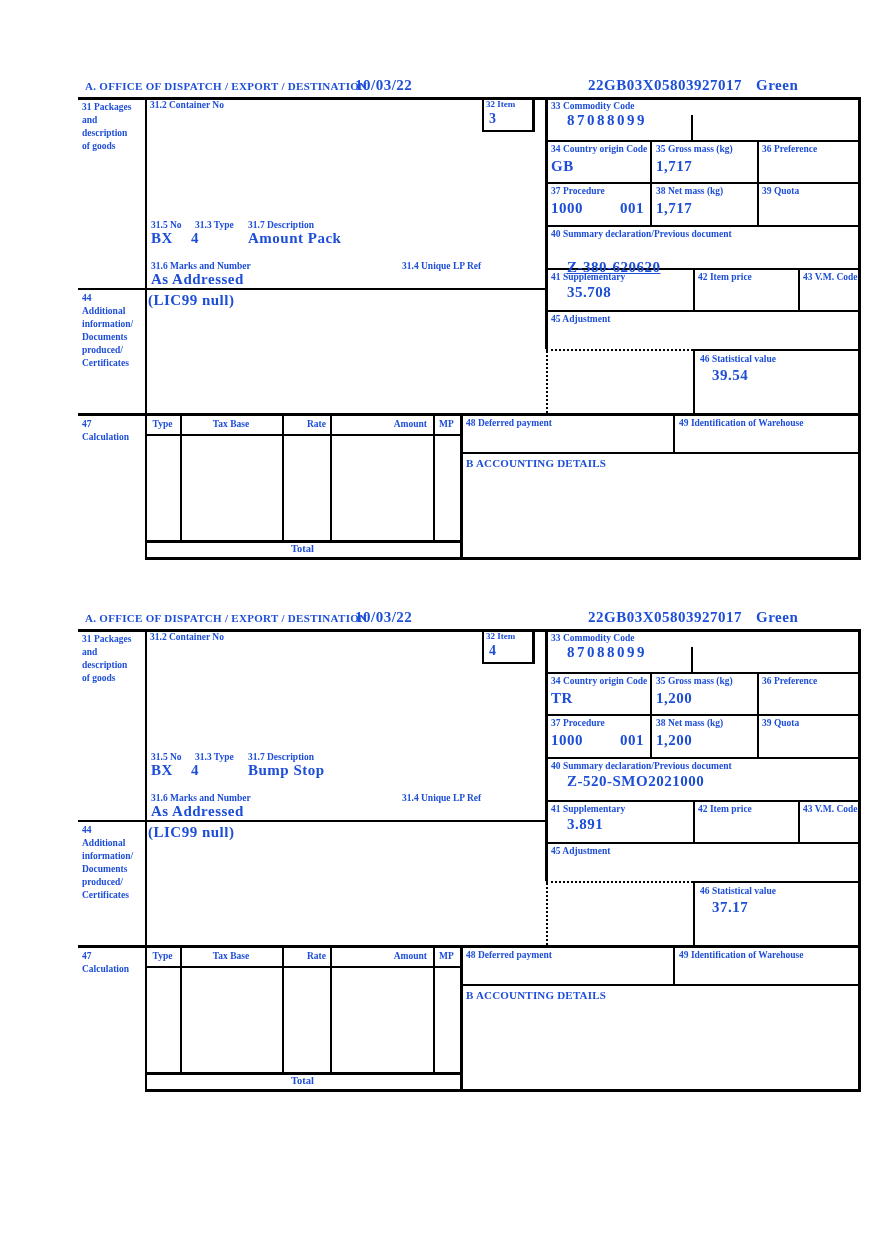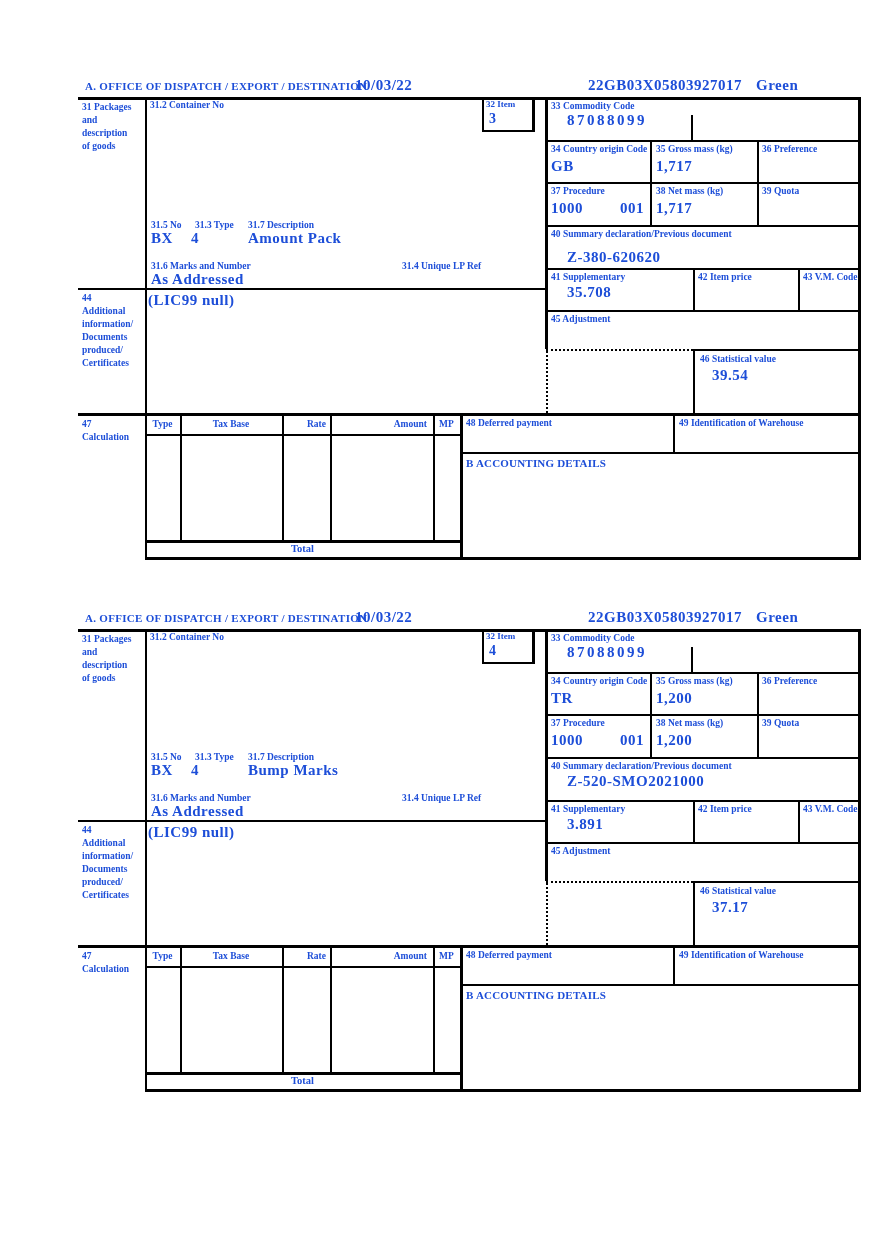--- a/index.html
+++ b/index.html
@@ -115,21 +115,21 @@
       <div class="lbl" style="left:762px;top:144px;">36 Preference</div>
 
       <div class="lbl" style="left:551px;top:186px;">37 Procedure</div>
       <div class="val" style="left:551px;top:200px;">1000</div>
       <div class="val" style="left:620px;top:200px;">001</div>
       <div class="lbl" style="left:656px;top:186px;">38 Net mass (kg)</div>
       <div class="val" style="left:656px;top:200px;">1,717</div>
       <div class="lbl" style="left:762px;top:186px;">39 Quota</div>
 
       <div class="lbl" style="left:551px;top:229px;">40 Summary declaration/Previous document</div>
-      <div class="val" style="left:567px;top:249px;">Z-380-620620</div>
+      <div class="val" style="left:567px;top:259px;text-decoration:underline;">Z-380-620620</div>
 
       <div class="lbl" style="left:551px;top:272px;">41 Supplementary</div>
       <div class="val" style="left:567px;top:284px;">35.708</div>
       <div class="lbl" style="left:698px;top:272px;">42 Item price</div>
       <div class="lbl" style="left:803px;top:272px;">43 V.M. Code</div>
 
       <div class="lbl" style="left:551px;top:314px;">45 Adjustment</div>
 
       <div class="lbl" style="left:700px;top:354px;">46 Statistical value</div>
       <div class="val" style="left:712px;top:367px;">39.54</div>
@@ -204,21 +204,21 @@
 
       <div class="lbl" style="left:150px;top:100px;">31.2 Container No</div>
       <div class="lbl tiny" style="left:486px;top:99px;">32 Item</div>
       <div class="val sm" style="left:489px;top:111px;">4</div>
 
       <div class="lbl" style="left:151px;top:220px;">31.5 No</div>
       <div class="lbl" style="left:195px;top:220px;">31.3 Type</div>
       <div class="lbl" style="left:248px;top:220px;">31.7 Description</div>
       <div class="val" style="left:151px;top:230px;">BX</div>
       <div class="val" style="left:191px;top:230px;">4</div>
-      <div class="val" style="left:248px;top:230px;">Bump Marks</div>
+      <div class="val" style="left:248px;top:230px;">Bump Stop</div>
 
       <div class="lbl" style="left:151px;top:261px;">31.6 Marks and Number</div>
       <div class="lbl" style="left:402px;top:261px;">31.4 Unique LP Ref</div>
       <div class="val" style="left:151px;top:271px;">As Addressed</div>
 
       <div class="lblblock" style="left:82px;top:292px;width:64px;">
         <div>44</div>
         <div>Additional</div>
         <div>information/</div>
         <div>Documents</div>

